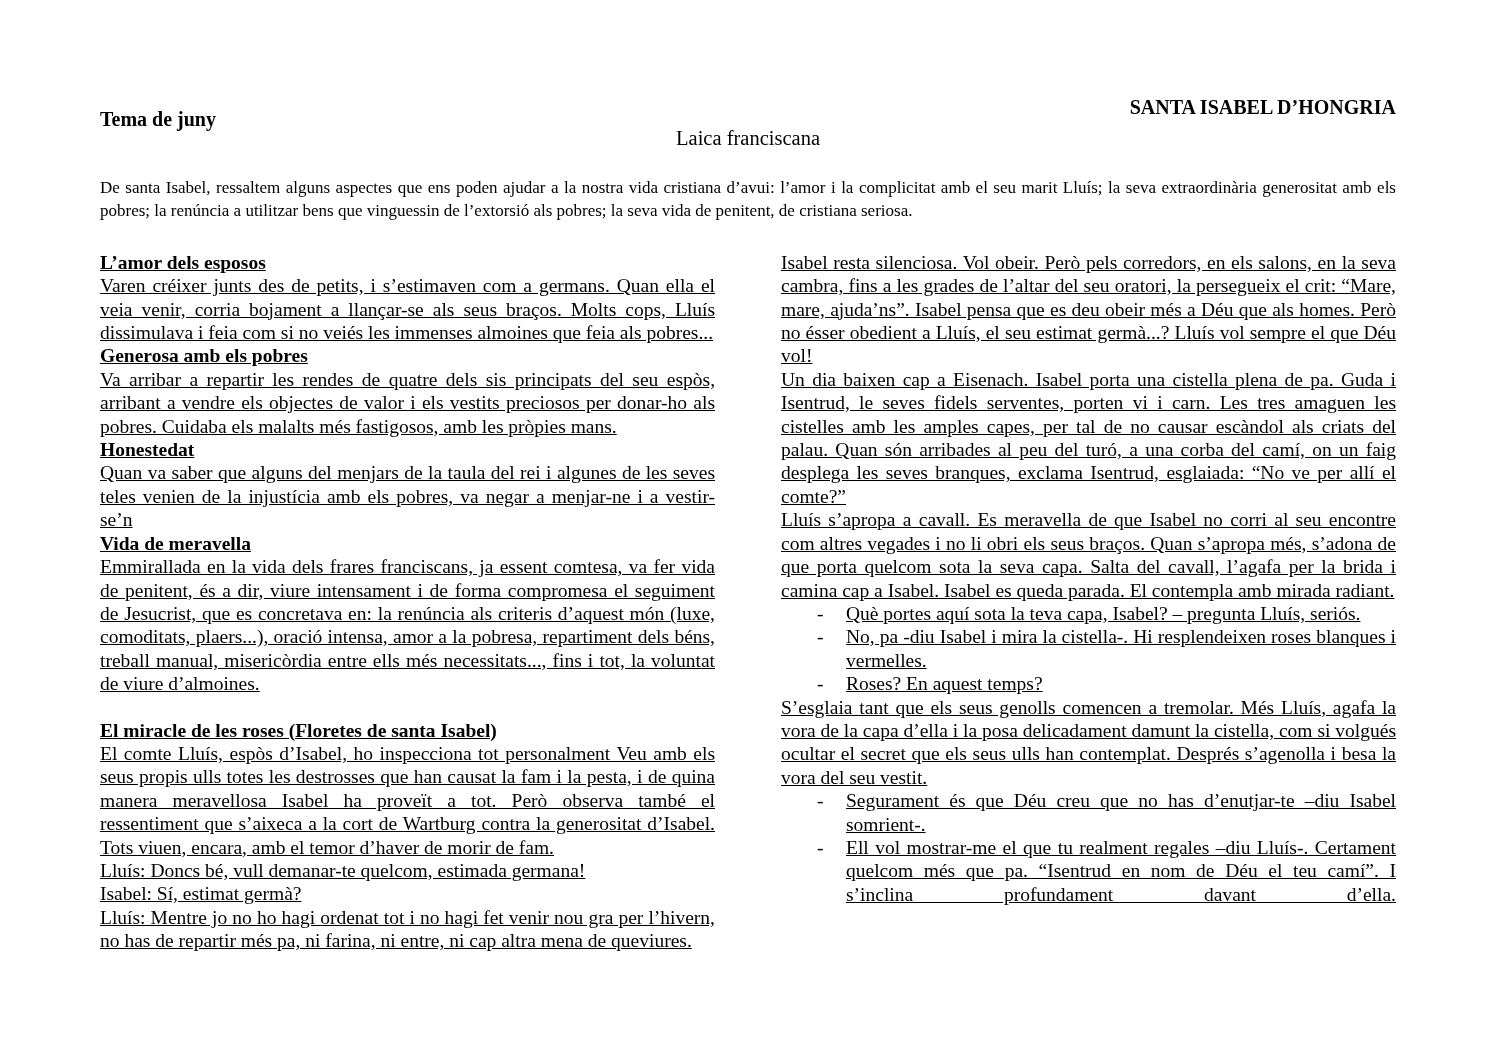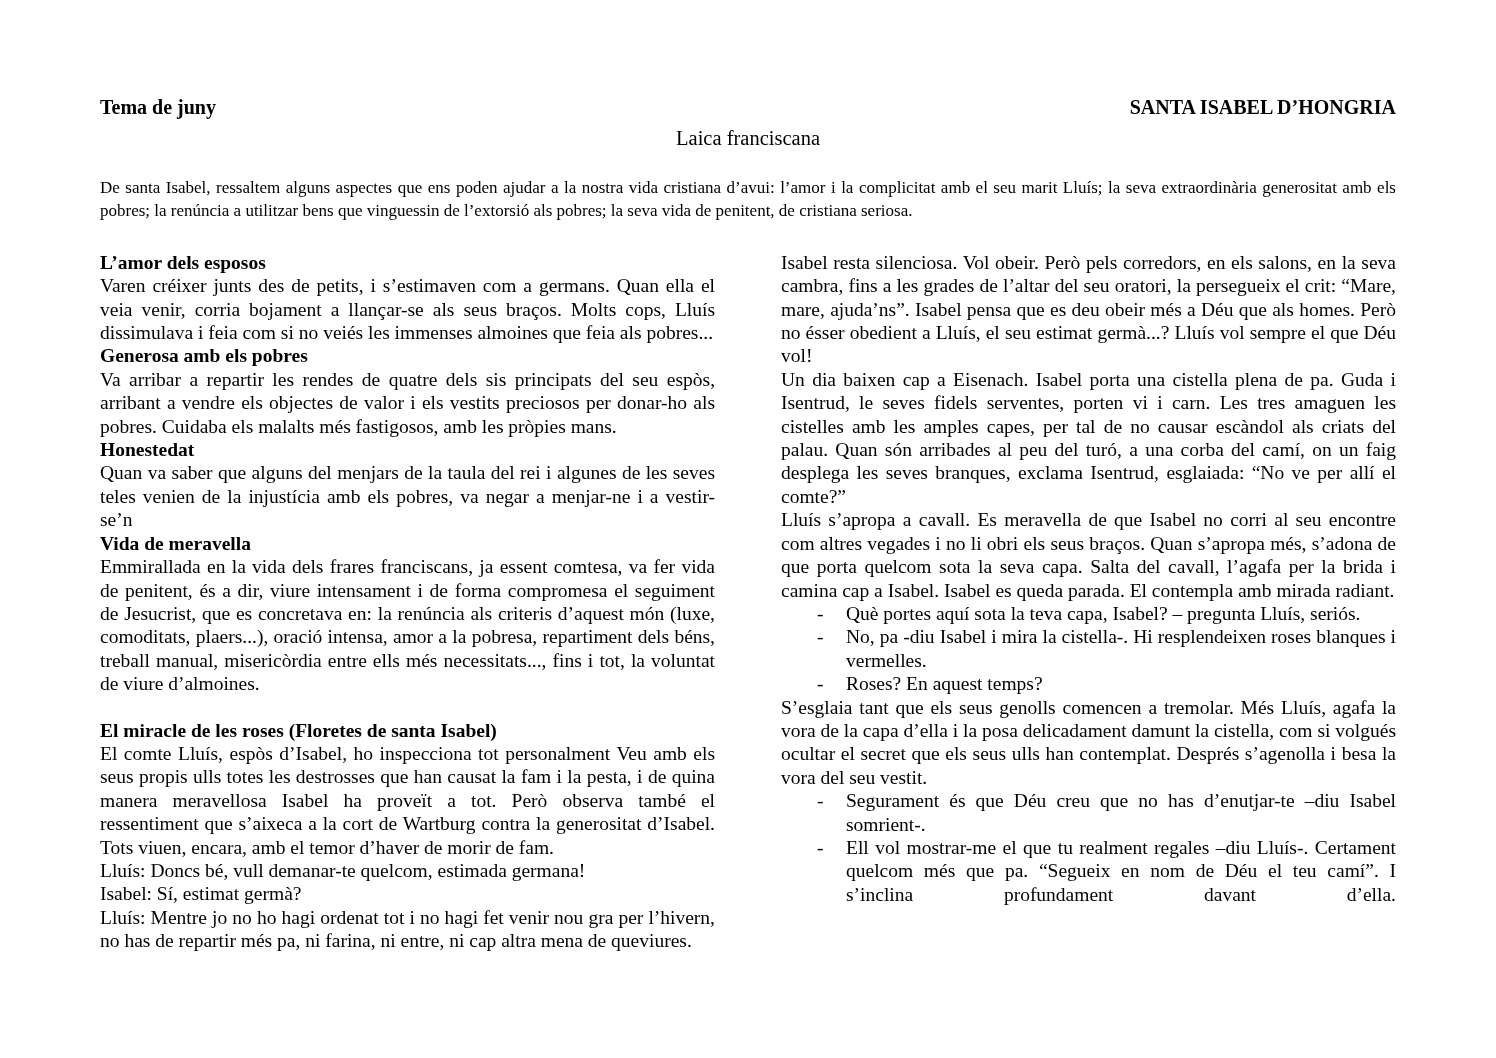--- a/index.html
+++ b/index.html
@@ -8,34 +8,34 @@
       width: 1496px;
       height: 1058px;
       font-family: "Liberation Serif", "DejaVu Serif", serif;
       color: #000000;
       overflow: hidden;
     }
     .page { padding: 96px 100px 0 100px; }
 
     .topline { position: relative; height: 27px; }
     .theme-label {
-      position: absolute; left: 0; top: 0;
+      position: absolute; left: 0; top: 12px;
       font-weight: bold; font-size: 20px;
     }
     .doc-title { text-align: right; font-weight: bold; font-size: 20px; }
     .doc-subtitle { text-align: center; font-weight: normal; font-size: 20.5px; margin-top: 4px; }
 
     .intro {
       margin-top: 26px;
       font-size: 17px;
       line-height: 23.4px;
       text-align: justify;
     }
 
-    .columns { display: flex; gap: 66px; margin-top: 28px; }
+    .columns { display: flex; gap: 66px; margin-top: 28px; text-decoration: underline; }
     .col {
       width: 617px;
       font-size: 19.5px;
       line-height: 23.4px;
       text-align: justify;
     }
     .col h3 { font-size: 19.5px; font-weight: bold; line-height: 23.4px; }
     .gap-before { margin-top: 23px; }
 
     .bullet { position: relative; padding-left: 65px; }
@@ -82,17 +82,17 @@
       <p>Un dia baixen cap a Eisenach. Isabel porta una cistella plena de pa. Guda i Isentrud, le seves fidels serventes, porten vi i carn. Les tres amaguen les cistelles amb les amples capes, per tal de no causar escàndol als criats del palau. Quan són arribades al peu del turó, a una corba del camí, on un faig desplega les seves branques, exclama Isentrud, esglaiada: “No ve per allí el comte?”</p>
       <p>Lluís s’apropa a cavall. Es meravella de que Isabel no corri al seu encontre com altres vegades i no li obri els seus braços. Quan s’apropa més, s’adona de que porta quelcom sota la seva capa. Salta del cavall, l’agafa per la brida i camina cap a Isabel. Isabel es queda parada. El contempla amb mirada radiant.</p>
 
       <div class="bullet">Què portes aquí sota la teva capa, Isabel? – pregunta Lluís, seriós.</div>
       <div class="bullet">No, pa -diu Isabel i mira la cistella-. Hi resplendeixen roses blanques i vermelles.</div>
       <div class="bullet">Roses? En aquest temps?</div>
 
       <p>S’esglaia tant que els seus genolls comencen a tremolar. Més Lluís, agafa la vora de la capa d’ella i la posa delicadament damunt la cistella, com si volgués ocultar el secret que els seus ulls han contemplat. Després s’agenolla i besa la vora del seu vestit.</p>
 
       <div class="bullet">Segurament és que Déu creu que no has d’enutjar-te –diu Isabel somrient-.</div>
-      <div class="bullet justify-last">Ell vol mostrar-me el que tu realment regales –diu Lluís-. Certament quelcom més que pa. “Segueix en nom de Déu el teu camí”. I s’inclina profundament davant d’ella.</div>
+      <div class="bullet justify-last">Ell vol mostrar-me el que tu realment regales –diu Lluís-. Certament quelcom més que pa. “Isentrud en nom de Déu el teu camí”. I s’inclina profundament davant d’ella.</div>
     </div>
 
   </div>
 </div>
 
 </body></html>

